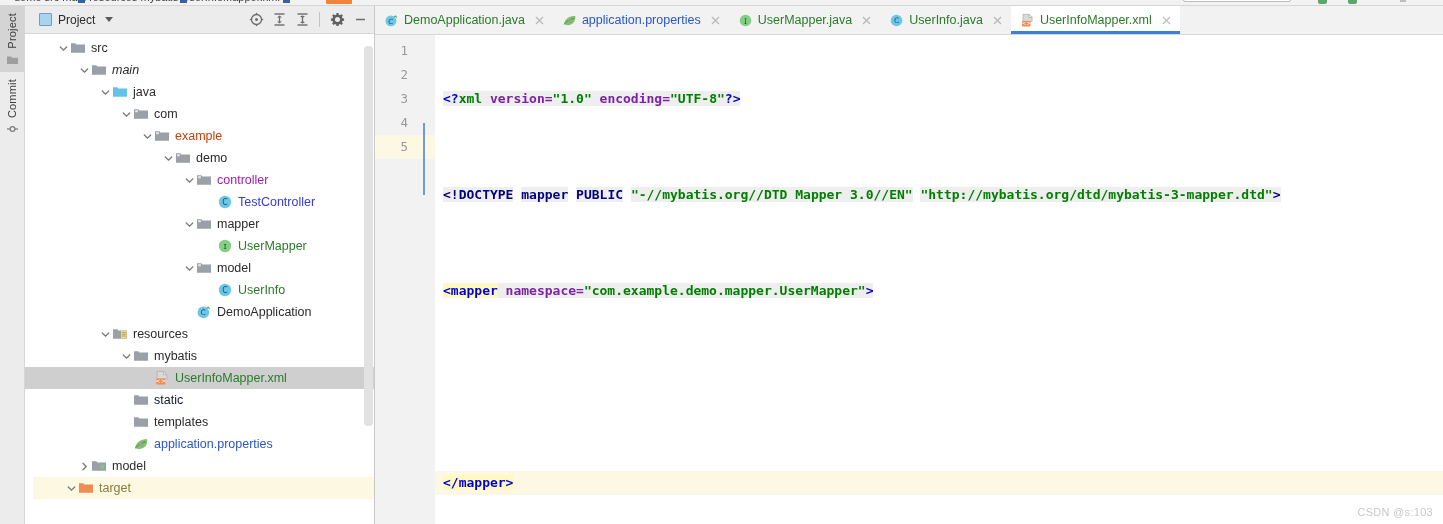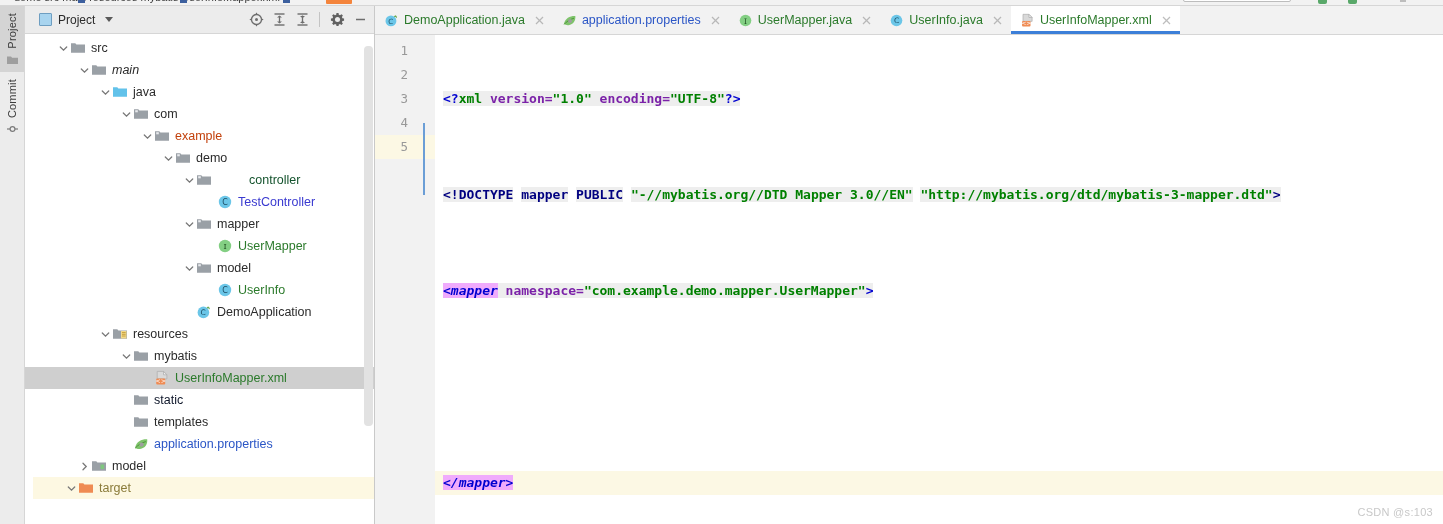--- a/index.html
+++ b/index.html
@@ -161,21 +161,21 @@
     font-family: "DejaVu Sans Mono", monospace; font-size: 13px;
     line-height: 24px; white-space: pre;
   }
   .cline { height: 24px; padding-left: 8px; }
   .cline.cur { background: #fcf8e4; }
   .tok-tag { color: #0000d0; font-weight: bold; }
   .tok-attr { color: #7b22a8; font-weight: bold; }
   .tok-val { color: #008000; font-weight: bold; }
   .tok-dt { color: #000080; font-weight: bold; }
   .bg-soft { background: #eeeeee; }
-  .bg-hl { background: #f0abfc; font-style: italic; }
+  .bg-hl { background: #fef9c3; }
 
   .watermark {
     position: absolute; right: 10px; bottom: 6px;
     font-size: 11px; color: #c8c8c8; letter-spacing: .3px;
     font-family: "Liberation Sans", sans-serif;
   }
 </style>
 </head>
 <body>
 
@@ -349,21 +349,21 @@
             <div style="flex: 0 0 157px; height: 22px;"></div>
             <div class="arrow">
               <svg width="9" height="9" viewBox="0 0 9 9">
                 <path d="M1.3 3 L4.5 6.2 L7.7 3" fill="none" stroke="#787878" stroke-width="1.3" stroke-linecap="round"></path>
               </svg>
             </div>
             <span class="ic"><svg width="16" height="16" viewBox="0 0 16 16">
                 <path d="M1 3.2h4.3l1.1 1.3H15v8.3H1z" fill="#9aa0a6"></path>
                 <rect x="2.2" y="4.2" width="2.6" height="2.1" fill="#e8eaed"></rect>
               </svg></span>
-            <span class="lbl" style="color: #14532d; margin-left: 32px;">controller</span>
+            <span class="lbl" style="color: #a21caf;">controller</span>
           </div>
           <div class="row">
             <div style="flex: 0 0 178px; height: 22px;"></div>
             <div class="arrow"></div>
             <span class="ic"><svg width="16" height="16" viewBox="0 0 16 16">
                 <circle cx="8" cy="8" r="6.2" fill="#6bc6e8"></circle>
                 <text x="8" y="11" font-size="8" font-family="DejaVu Sans, sans-serif" fill="#1b4a60" text-anchor="middle">C</text>
               </svg></span>
             <span class="lbl" style="color: rgb(58, 58, 208); text-align: right;">TestController</span>
           </div>

